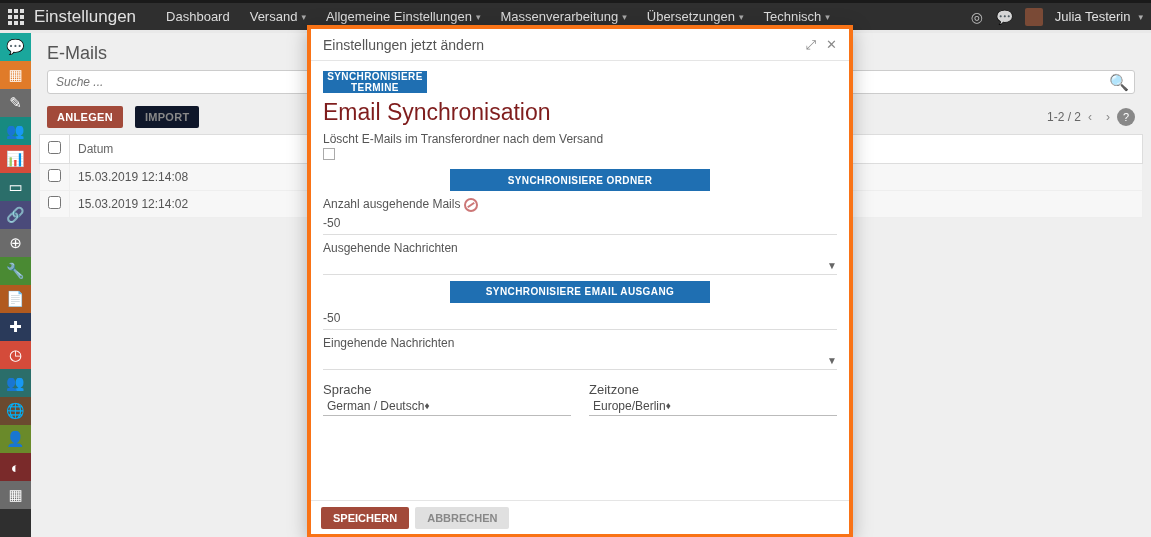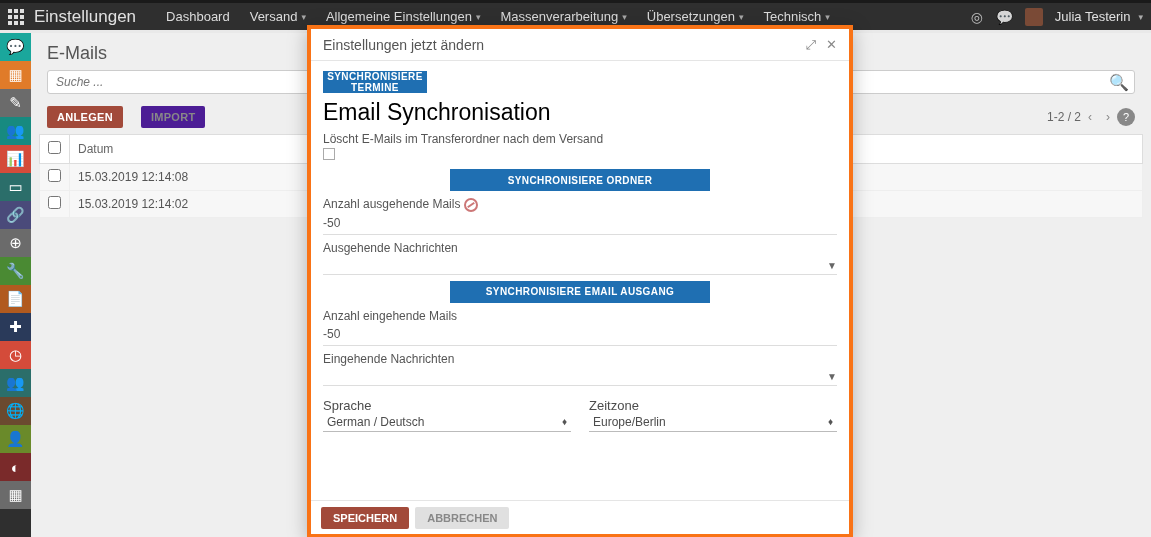--- a/index.html
+++ b/index.html
@@ -26,49 +26,49 @@
   
   .main{position:absolute;left:31px;right:0;top:30px;bottom:0;background:#efefef}
   .page-head{padding:10px 16px 6px}
   .page-title{font-size:18px;color:#555;font-weight:400;margin-bottom:6px}
   .search-wrap{position:relative}
   .search-wrap input{width:100%;height:24px;border:1px solid #ccc;border-radius:3px;padding:0 26px 0 8px;font-size:12px;font-style:italic;color:#999;background:#fff}
   .search-wrap .sicon{position:absolute;right:6px;top:3px;font-size:16px;color:#333}
   .toolbar{display:flex;align-items:center;padding:6px 16px}
   .btn{display:inline-flex;align-items:center;height:22px;padding:0 10px;font-size:11px;font-weight:700;letter-spacing:.3px;border-radius:2px;cursor:pointer;border:none}
   .btn-primary{background:#a24a3a;color:#fff}
-  .btn-muted{background:#4c1d95;color:#888;margin-left:18px}
+  .btn-muted{background:#0f172a;color:#888;margin-left:12px}
   .pager{margin-left:auto;display:flex;align-items:center;font-size:12px;color:#666}
   .pager .nav{width:18px;height:18px;display:flex;align-items:center;justify-content:center;color:#888;cursor:pointer}
   .pager .q{width:18px;height:18px;border-radius:50%;background:#888;color:#fff;font-size:11px;display:flex;align-items:center;justify-content:center}
 
   table.list{width:calc(100% - 16px);margin:0 8px;border-collapse:collapse;background:#fff}
   table.list th{background:#fff;border:1px solid #ddd;padding:6px 8px;text-align:left;font-weight:400;font-size:12px;color:#666}
   table.list td{border:1px solid #eee;padding:5px 8px;font-size:12px;color:#555;background:#f7f7f7}
   table.list input[type=checkbox]{margin:0}
 
   
   .modal-back{position:absolute;inset:0;background:rgba(0,0,0,0)}
   .modal{position:absolute;left:307px;top:22px;width:546px;height:513px;background:#fff;border:4px solid #f97316;box-shadow:0 4px 18px rgba(0,0,0,.25);display:flex;flex-direction:column}
   .modal-head{height:32px;border-bottom:1px solid #e5e5e5;display:flex;align-items:center;padding:0 12px;font-size:14px;color:#555}
   .modal-head .mactions{margin-left:auto;display:flex;gap:10px;color:#888;font-size:13px}
   .modal-body{flex:1;overflow:auto;padding:10px 12px 14px}
   .modal-body::-webkit-scrollbar{width:10px}
   .modal-body::-webkit-scrollbar-thumb{background:#c0c0c0;border-radius:5px}
   .mbtn{display:block;width:260px;margin:0 0 6px 0;background:#1f6fb2;color:#fff;border:none;height:22px;font-size:10px;font-weight:700;letter-spacing:.4px;text-align:center;cursor:pointer}
   .mbtn.wide{width:260px;margin-left:auto;margin-right:auto}
-  .h1{font-size:23px;color:#000000;margin:4px 0 6px;font-weight:400}
+  .h1{font-size:23px;color:#7f1d1d;margin:4px 0 6px;font-weight:400}
   .lbl{font-size:12px;color:#555;margin:2px 0}
   .sublbl{font-size:12px;color:#555;margin:6px 0 2px}
   .valline{font-size:12px;color:#555;border-bottom:1px solid #ddd;padding:2px 0 4px;margin-bottom:4px}
   .selrow{display:flex;align-items:center;justify-content:space-between;border-bottom:1px solid #ddd;padding:3px 0;margin-bottom:6px}
   .selrow .tri{font-size:10px;color:#666}
   .stop{width:14px;height:14px;border:2px solid #c77;border-radius:50%;position:relative;display:inline-block;vertical-align:middle;margin-left:4px}
   .stop::after{content:"";position:absolute;left:1px;top:4px;width:8px;height:2px;background:#c77;transform:rotate(-35deg)}
-  .selectlike{display:flex;align-items:center;justify-content:space-between;border-bottom:1px solid #bbb;padding:2px 4px;font-size:12px}
+  .selectlike{display:flex;align-items:center;border-bottom:1px solid #bbb;padding:2px 4px;font-size:12px}
   .selectlike .tri2{font-size:10px;color:#555}
   .modal-foot{height:34px;border-top:1px solid #e5e5e5;display:flex;align-items:center;padding:0 10px;gap:6px}
   .fbtn{height:22px;padding:0 12px;border:none;border-radius:2px;font-size:11px;font-weight:700;cursor:pointer}
   .fbtn.save{background:#a24a3a;color:#fff}
   .fbtn.cancel{background:#e0e0e0;color:#888}
   .chkbox{width:12px;height:12px;border:1px solid #aaa;background:#fff;display:inline-block}
   .section-gap{height:6px}
   .two-col{display:flex;gap:18px}
   .two-col>div{flex:1}
 </style>
@@ -201,21 +201,20 @@
       <div class="section-gap"></div>
       <button class="mbtn wide">SYNCHRONISIERE ORDNER</button>
       <div class="sublbl"><span>Anzahl ausgehende Mails</span><span class="stop"></span></div>
       <div class="valline">-50</div>
       <div class="sublbl">Ausgehende Nachrichten</div>
       <div class="selrow">
           <span></span>
           <span class="tri">▼</span>
         </div>
       <button class="mbtn wide">SYNCHRONISIERE EMAIL AUSGANG</button>
-      <div class="sublbl">Anzahl eingehende Mails</div>
       <div class="valline">-50</div>
       <div class="sublbl">Eingehende Nachrichten</div>
       <div class="selrow">
           <span></span>
           <span class="tri">▼</span>
         </div>
 
       <div class="section-gap"></div>
       <div class="two-col">
         <div>

